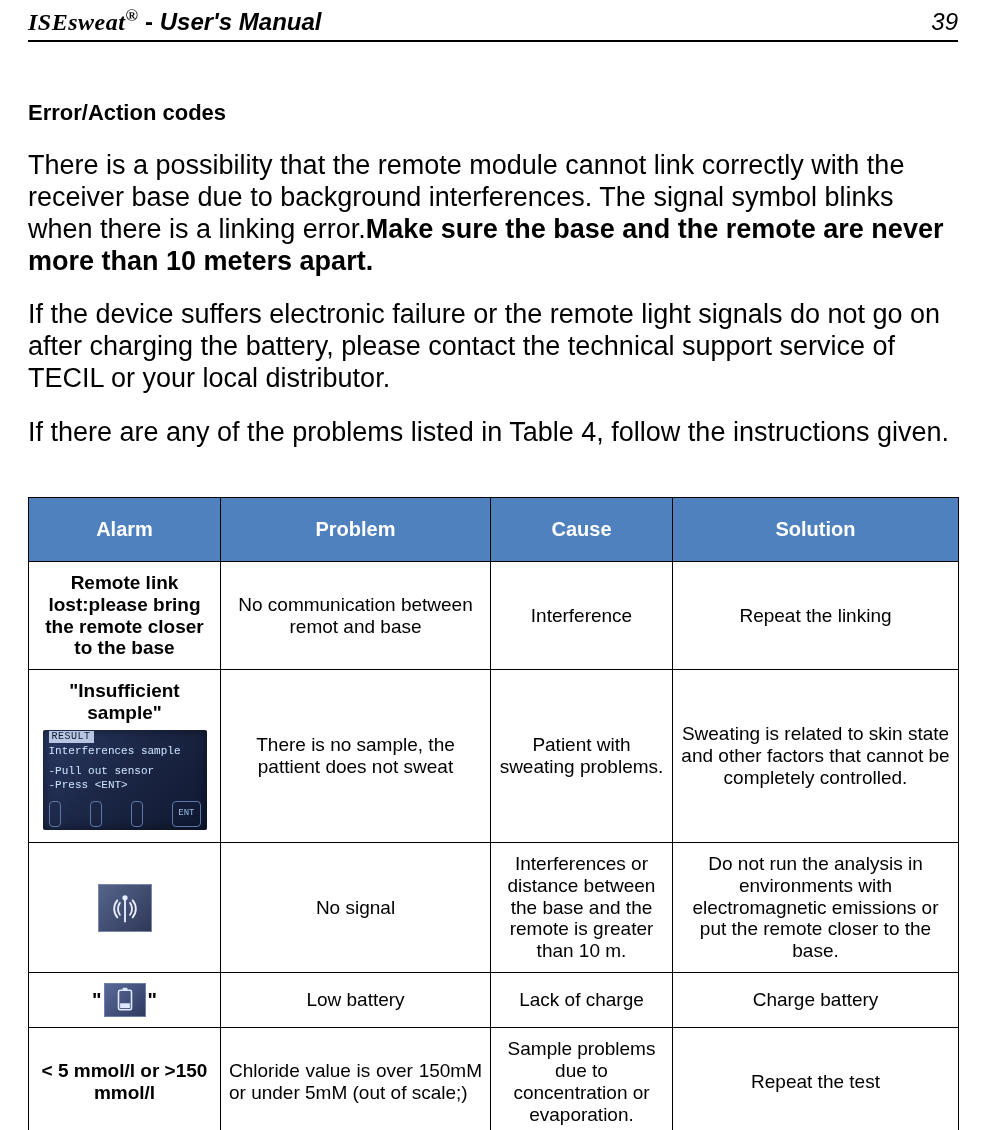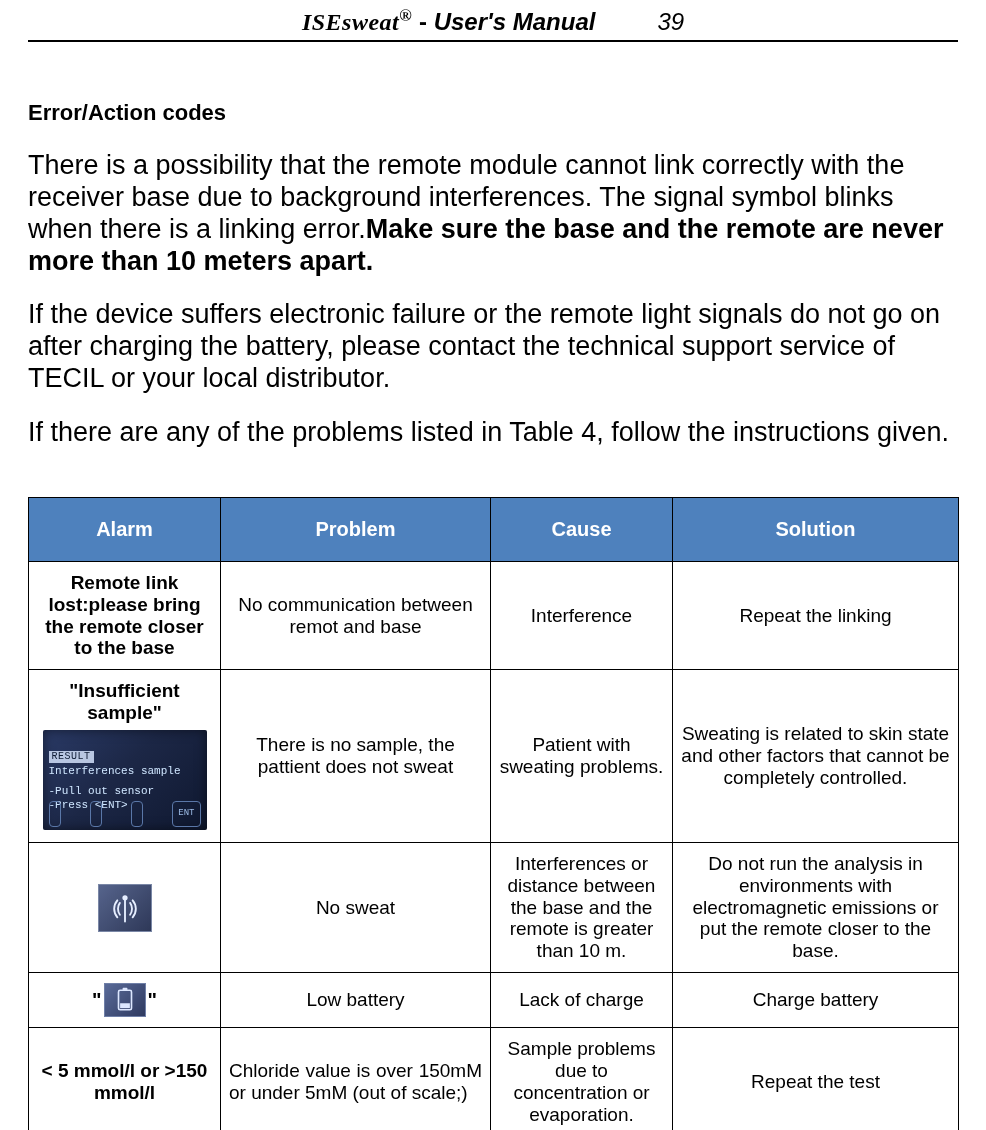--- a/index.html
+++ b/index.html
@@ -1,19 +1,19 @@
 <!DOCTYPE html>
 <html><head>
 <meta charset="utf-8">
 <style>
   * { box-sizing: border-box; margin: 0; padding: 0; }
   html, body { width: 986px; background: #fff; font-family: Arial, Helvetica, sans-serif; color: #000; }
   .page { padding: 0 28px 40px 28px; }
   .header-row {
-    display: flex; justify-content: center; align-items: baseline;
+    display: flex; justify-content: space-between; align-items: baseline;
     padding: 6px 0 4px 0;
     gap: 20px;
   }
   .header-left { font-size: 24px; font-style: italic; font-weight: bold; }
   .brand-iseswat { font-family: "Times New Roman", serif; font-style: italic; font-weight: bold; letter-spacing: 0.5px; }
   .brand-sup { font-size: 0.7em; vertical-align: super; }
   .header-dash { font-style: normal; font-family: Arial, Helvetica, sans-serif; }
   .header-man { font-family: Arial, Helvetica, sans-serif; font-style: italic; font-weight: bold; }
   .header-right { font-size: 24px; font-style: italic; margin-left: 42px; }
   .rule { border: none; border-top: 2px solid #000; margin: 0 0 0 0; }
@@ -38,21 +38,21 @@
   col.c-alarm { width: 192px; }
   col.c-problem { width: 270px; }
   col.c-cause { width: 182px; }
   col.c-solution { width: 286px; }
 
   .lcd-shot {
     width: 164px; height: 100px; margin: 6px auto 2px auto;
     background: linear-gradient(135deg,#2a3a66 0%, #1c2746 45%, #0f1830 100%);
     border-radius: 2px; text-align: left; position: relative;
     font-family: "Courier New", monospace; color: #cfe6ff; font-weight: normal;
-    font-size: 11px; line-height: 1.25; padding: 20px 6px 2px 6px;
+    font-size: 11px; line-height: 1.25; padding: 0 6px 2px 6px;
     box-shadow: inset 0 0 12px rgba(0,0,0,0.5);
     filter: blur(0.3px);
   }
   .lcd-shot .tag {
     background: rgba(210,225,250,0.85); color:#0d1a33; display:inline-block;
     padding: 0 3px; font-size: 10px; letter-spacing: 0.5px; margin-bottom: 2px;
   }
   .lcd-shot .line { white-space: nowrap; overflow: hidden; }
   .lcd-shot .softkeys { position:absolute; bottom:3px; left:6px; right:6px;
     display:flex; justify-content:space-between; font-size:9px; color:#9cbbe6; }
@@ -155,21 +155,21 @@
                 <line x1="20" y1="8" x2="20" y2="36"></line>
                 <path d="M11 11 C 6 17, 6 25, 11 31"></path>
                 <path d="M29 11 C 34 17, 34 25, 29 31"></path>
                 <path d="M14 14 C 11 18, 11 24, 14 28"></path>
                 <path d="M26 14 C 29 18, 29 24, 26 28"></path>
                 <circle cx="20" cy="8" r="2" fill="#e6eeff"></circle>
               </g>
             </svg>
           </div>
         </td>
-        <td>No sweat</td>
+        <td>No signal</td>
         <td>Interferences or distance between the base and the remote is greater than 10 m.</td>
         <td>Do not run the analysis in environments with electromagnetic emissions or put the remote closer to the base.</td>
       </tr>
 
       <tr>
         <td class="alarm">
           <span class="battery-icon-wrap">
             <span>"</span>
             <span class="battery-icon">
               <svg viewBox="0 0 32 32">

